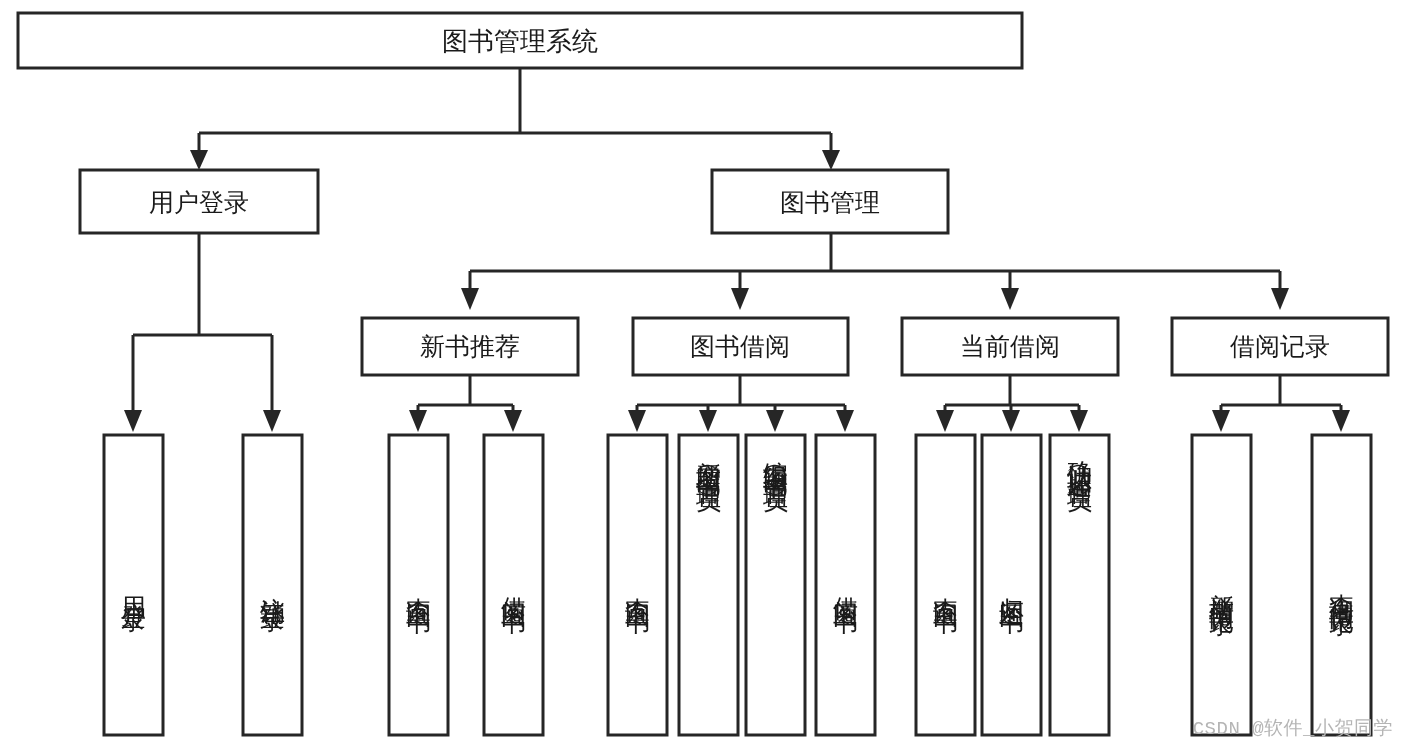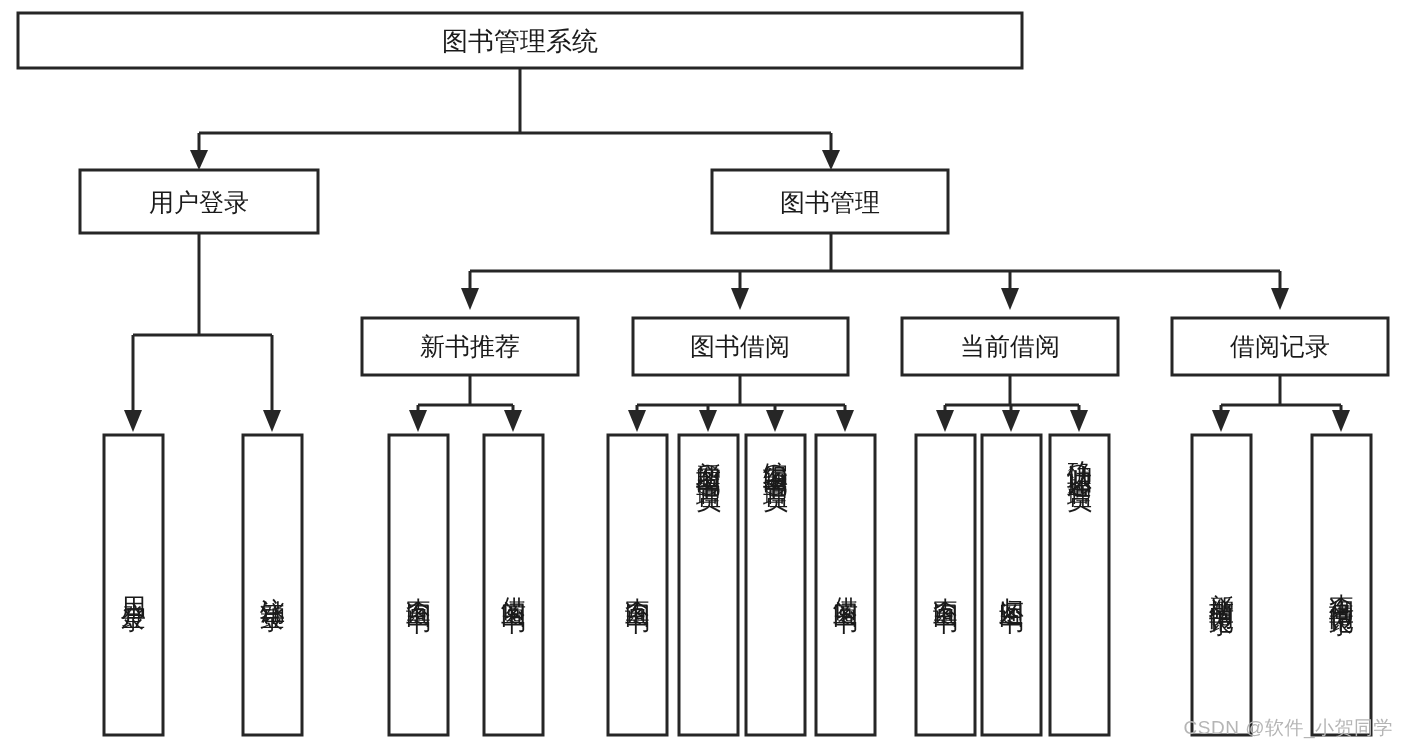--- a/index.html
+++ b/index.html
@@ -63,21 +63,21 @@
     font-size: 25px;
     line-height: 1;
     letter-spacing: 4px;
     color: #1a1a1a;
     white-space: nowrap;
   }
   .watermark {
     position: absolute;
     right: 12px;
     bottom: 6px;
-    font-family: Liberation Sans, sans-serif;
+    font-family: Liberation Mono, monospace;
     font-size: 19px;
     color: #b5b5b5;
     letter-spacing: 0.5px;
     white-space: nowrap;
   }
 </style>
 </head>
 <body>
 
 <div id="diagram-root">

